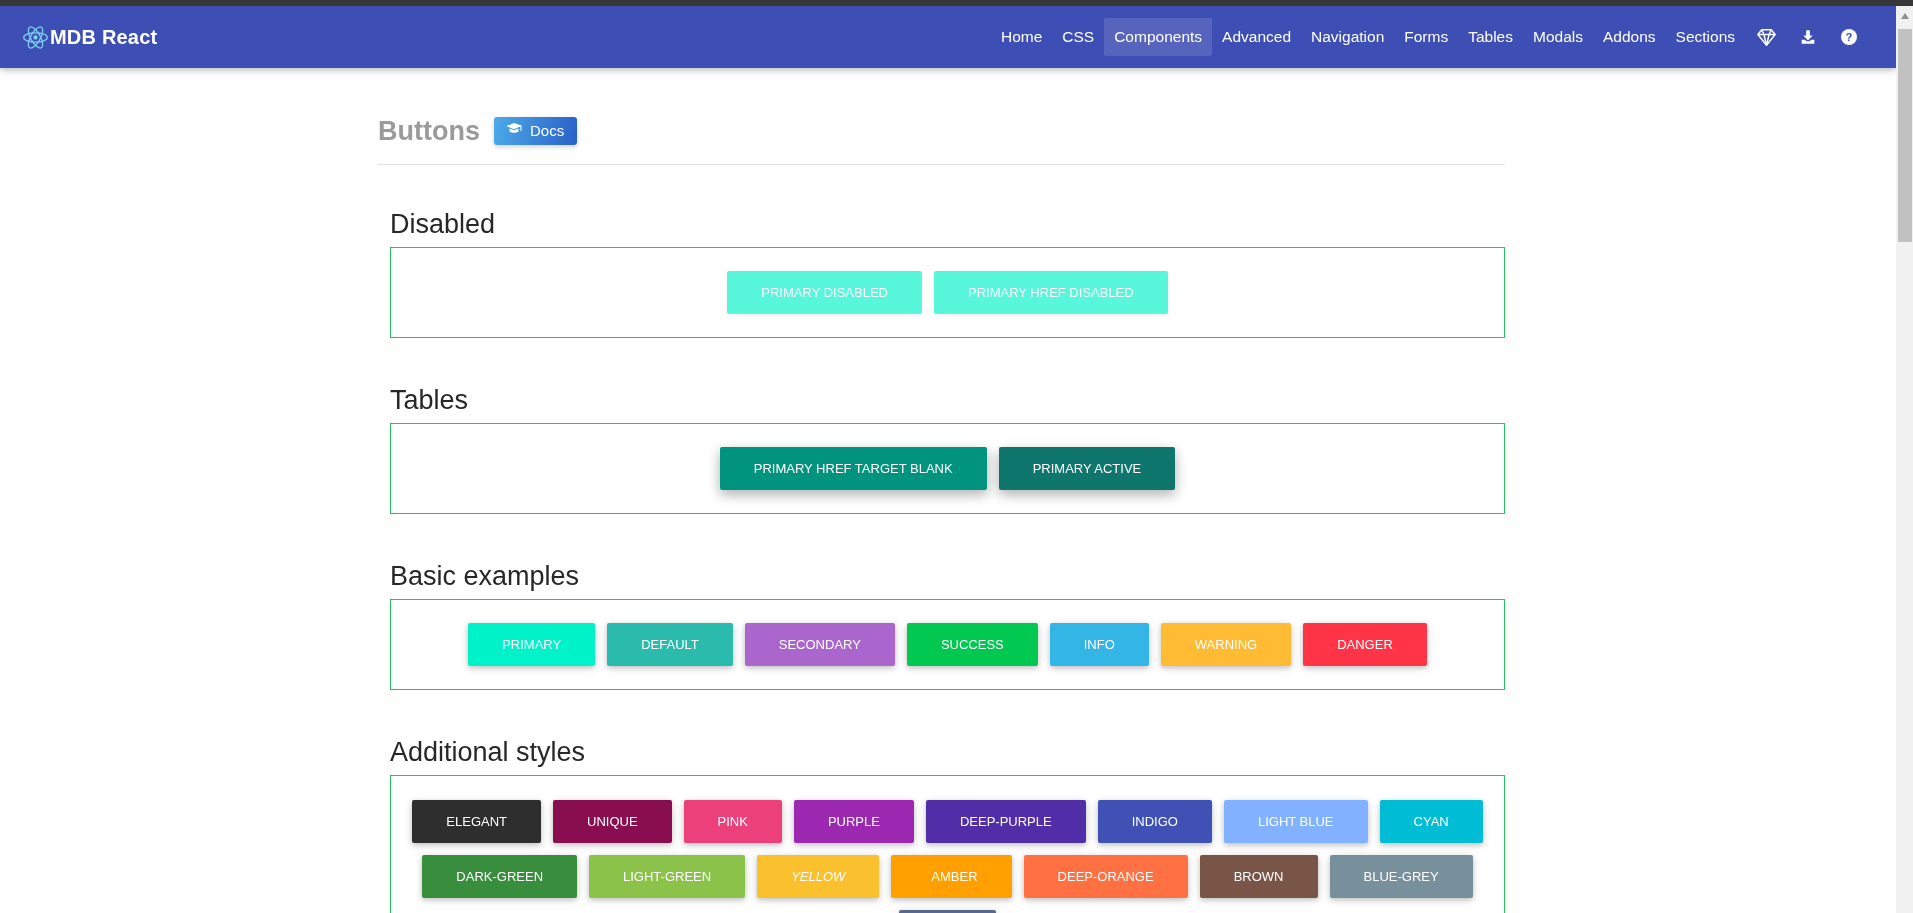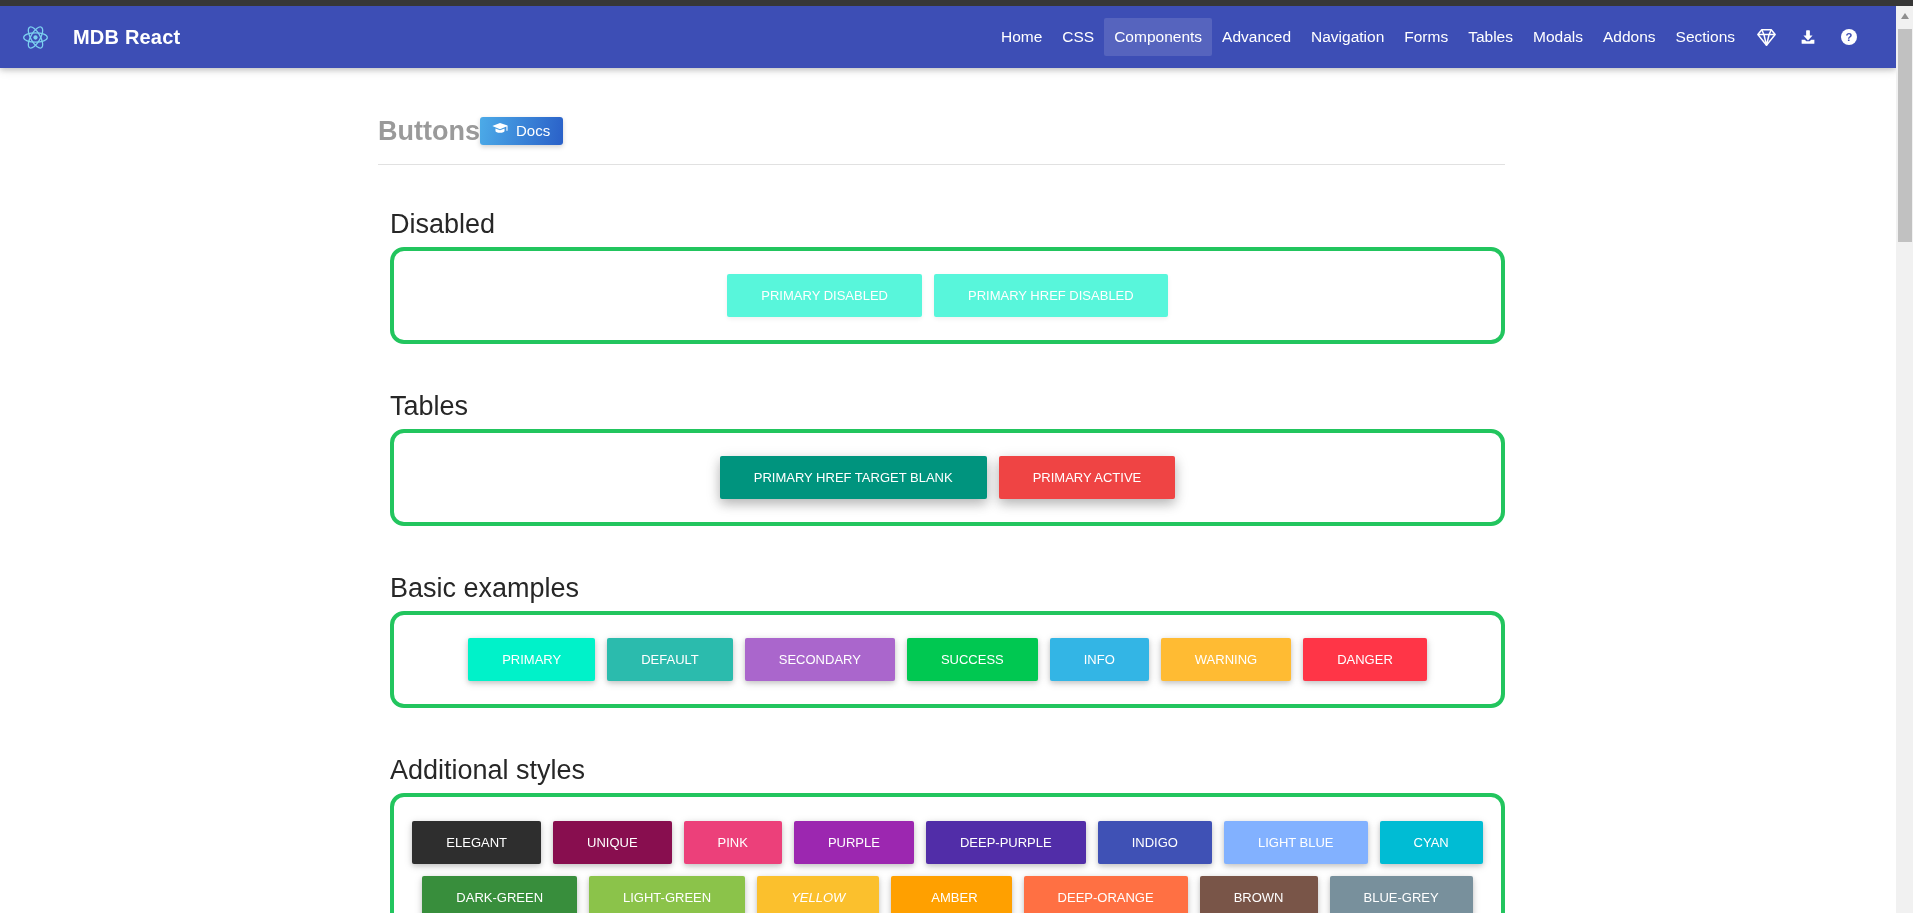--- a/index.html
+++ b/index.html
@@ -6,51 +6,51 @@
   html,body { width:1913px; height:913px; overflow:hidden; background:#fff;
     font-family:"Liberation Sans", sans-serif; position:relative; }
 
   
   .top-strip { position:absolute; top:0; left:0; width:1913px; height:6px; background:#373737; z-index:60; }
 
   
   .navbar { position:absolute; top:6px; left:0; width:1896px; height:62px;
     display:flex; align-items:center; padding:0 26px 0 22px; color:#fff;
     box-shadow:0 2px 5px rgba(0,0,0,.16), 0 2px 10px rgba(0,0,0,.12); z-index:50; }
-  .brand { display:flex; align-items:center; gap:24px; cursor:pointer; }
+  .brand { display:flex; align-items:center; gap:1px; cursor:pointer; }
   .brand-logo { width:27px; height:27px; }
   .brand-text { font-size:20px; font-weight:bold; letter-spacing:.2px; }
   .nav-links { margin-left:auto; display:flex; align-items:center;justify-content:flex-end; }
   .nav-link { padding:10px 10px; font-size:15.5px; color:#fff; cursor:pointer;
     border-radius:2px; white-space:nowrap; }
   .nav-link.active { background:rgba(255,255,255,.13); }
   .nav-iconbtn { padding:9px 11px; cursor:pointer; display:flex; align-items:center; }
   .nav-iconbtn svg { display:block; }
 
   
   .scrollbar { position:absolute; top:6px; right:0; width:17px; height:907px; background:#f1f1f1; z-index:55; }
   .scroll-up { height:19px; display:flex; align-items:center; justify-content:center; cursor:pointer; }
   .scroll-up .tri { width:0; height:0; border-left:4.5px solid transparent;
     border-right:4.5px solid transparent; border-bottom:6px solid #8f8f8f; }
   .scroll-thumb { position:absolute; top:23px; left:1.5px; width:14px; height:213px;
     background:#c1c1c1; cursor:pointer; }
 
   
   .content { position:absolute; top:68px; left:378px; width:1127px; padding-top:47px; }
-  .title-row { display:flex; align-items:center; }
+  .title-row { display:flex; align-items:center; gap:14px; }
   .page-title { font-size:27px; font-weight:bold; color:#9a9a9a; line-height:32px; }
   .docs-btn { display:inline-flex; align-items:flex-start; gap:8px; padding:5px 13px 6px 12px;
     border:none; border-radius:3px; color:#fff; font-size:15px; cursor:pointer;
     font-family:inherit; box-shadow:0 2px 5px rgba(0,0,0,.18); }
   hr.title-rule { border:none; border-top:1px solid #e1e1e1; margin-top:17px; }
 
   section { margin:44px 0 0 12px; }
   section + section { margin-top:47px; }
   h2.sec-heading { font-size:27px; font-weight:400; color:#272727; line-height:31px; margin-bottom:7px; }
-  .panel { border:4px solid #22c55e; border-radius:14px; background:#fff; }
+  .panel { border:1px solid #22c55e; border-radius:0; background:#fff; }
   .panel.flex-center { display:flex; justify-content:center; align-items:flex-start; padding:23px 16px; }
   .panel.stacked { padding:18px 16px 18px; }
   .btn-row { display:flex; justify-content:center; }
 
   .btn { display:inline-block; padding:13px 34px; font-size:13px; line-height:17px;
     color:#fff; text-transform:uppercase; border:none; border-radius:2px; cursor:pointer;
     font-family:inherit; text-align:center; white-space:nowrap; margin:0 6px;
     box-shadow:0 2px 5px rgba(0,0,0,.16), 0 2px 10px rgba(0,0,0,.12); }
   .stacked .btn { margin:6px; }
   .btn.disabled { opacity:.65; cursor:default; box-shadow:0 2px 5px rgba(0,0,0,.10); }
@@ -134,21 +134,21 @@
     <div class="panel flex-center">
       <button class="btn disabled" style="background: rgb(0, 242, 201);">PRIMARY DISABLED</button>
       <button class="btn disabled" style="background: rgb(0, 242, 201);">PRIMARY HREF DISABLED</button>
     </div>
   </section>
 
   <section>
     <h2 class="sec-heading">Tables</h2>
     <div class="panel flex-center">
       <button class="btn pressed" style="background: rgb(0, 148, 126);">PRIMARY HREF TARGET BLANK</button>
-      <button class="btn pressed" style="background: #ef4444;">PRIMARY ACTIVE</button>
+      <button class="btn pressed" style="background: #0f766e;">PRIMARY ACTIVE</button>
     </div>
   </section>
 
   <section>
     <h2 class="sec-heading">Basic examples</h2>
     <div class="panel flex-center">
       <button class="btn" style="background: rgb(0, 242, 201);">PRIMARY</button>
       <button class="btn" style="background: rgb(43, 187, 173);">DEFAULT</button>
       <button class="btn" style="background: rgb(170, 102, 204);">SECONDARY</button>
       <button class="btn" style="background: rgb(0, 200, 81);">SUCCESS</button>

